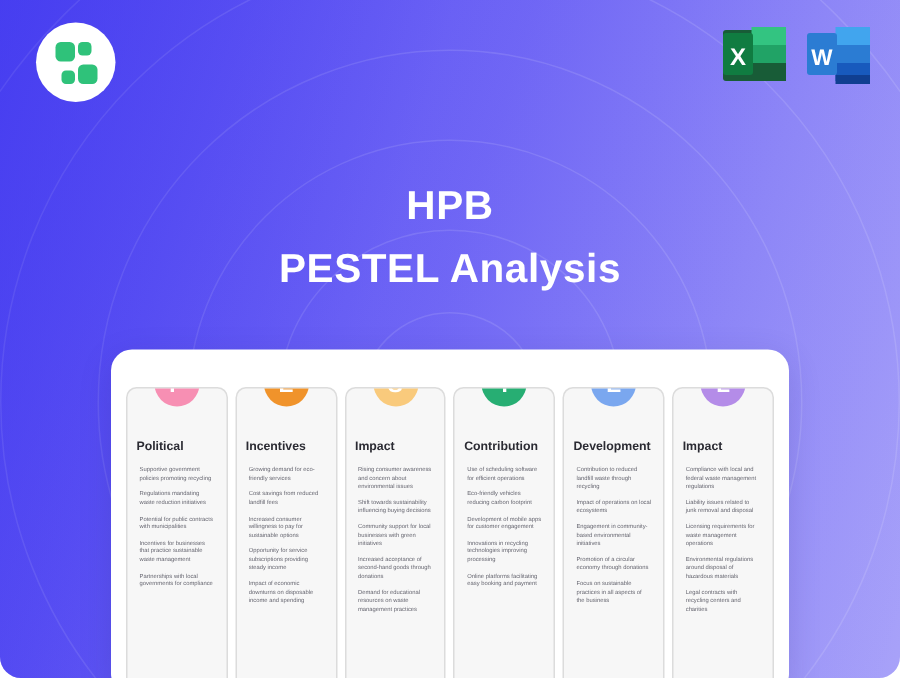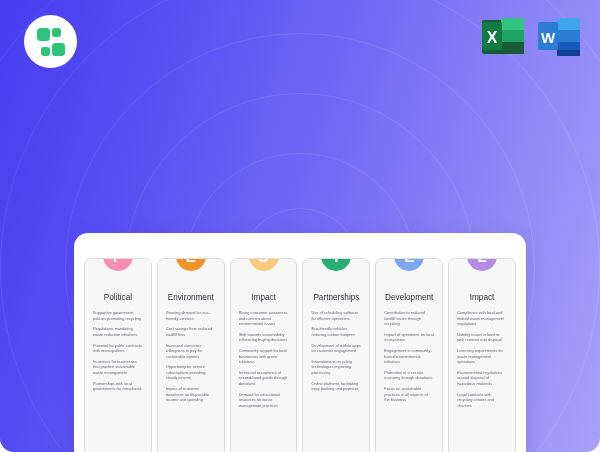--- a/index.html
+++ b/index.html
@@ -164,23 +164,23 @@
     color: #ffffff;
     font-size: 15px;
     font-weight: bold;
     display: flex;
     align-items: center;
     justify-content: center;
     z-index: 3;
   }
 
   .col-title {
-    text-align: center;
+    text-align: left;
     font-size: 8.2px;
-    font-weight: normal;
+    font-weight: bold;
     color: #2b2b33;
     margin-top: 12px;
     margin-bottom: 8px;
     white-space: nowrap;
   }
 
   .points { padding: 0 2px; }
 
   .point {
     font-size: 3.9px;
@@ -229,37 +229,41 @@
     <svg width="46" height="46" viewBox="0 0 46 46">
       <rect x="21" y="4" width="23" height="12" fill="#41a5ee"></rect>
       <rect x="21" y="16" width="23" height="12" fill="#2b7cd3"></rect>
       <rect x="21" y="28" width="23" height="12" fill="#185abd"></rect>
       <rect x="21" y="36" width="23" height="6" fill="#103f91"></rect>
       <rect x="2" y="8" width="20" height="28" rx="2" fill="#2b7cd3"></rect>
       <text x="12" y="29" font-family="'Liberation Sans', sans-serif" font-size="15" font-weight="bold" fill="#ffffff" text-anchor="middle">W</text>
     </svg>
   </div>
 
+  <div class="title-wrap">
+    <div class="title-line1">HPB</div>
+    <div class="title-line2">PESTEL Analysis</div>
+  </div>
 
   <div class="panel">
     <div class="columns" id="columns">
         <div class="col">
           <div class="badge" style="background: rgb(247, 143, 179);">P</div>
           <div class="col-title">Political</div>
           <div class="points">
             <div class="point">Supportive government policies promoting recycling</div>
             <div class="point">Regulations mandating waste reduction initiatives</div>
             <div class="point">Potential for public contracts with municipalities</div>
             <div class="point">Incentives for businesses that practice sustainable waste management</div>
             <div class="point">Partnerships with local governments for compliance</div>
           </div>
         </div>
         <div class="col">
           <div class="badge" style="background: rgb(240, 147, 43);">E</div>
-          <div class="col-title">Environment</div>
+          <div class="col-title">Incentives</div>
           <div class="points">
             <div class="point">Growing demand for eco-friendly services</div>
             <div class="point">Cost savings from reduced landfill fees</div>
             <div class="point">Increased consumer willingness to pay for sustainable options</div>
             <div class="point">Opportunity for service subscriptions providing steady income</div>
             <div class="point">Impact of economic downturns on disposable income and spending</div>
           </div>
         </div>
         <div class="col">
           <div class="badge" style="background: rgb(249, 202, 124);">S</div>
@@ -267,21 +271,21 @@
           <div class="points">
             <div class="point">Rising consumer awareness and concern about environmental issues</div>
             <div class="point">Shift towards sustainability influencing buying decisions</div>
             <div class="point">Community support for local businesses with green initiatives</div>
             <div class="point">Increased acceptance of second-hand goods through donations</div>
             <div class="point">Demand for educational resources on waste management practices</div>
           </div>
         </div>
         <div class="col">
           <div class="badge" style="background: rgb(39, 174, 115);">T</div>
-          <div class="col-title">Partnerships</div>
+          <div class="col-title">Contribution</div>
           <div class="points">
             <div class="point">Use of scheduling software for efficient operations</div>
             <div class="point">Eco-friendly vehicles reducing carbon footprint</div>
             <div class="point">Development of mobile apps for customer engagement</div>
             <div class="point">Innovations in recycling technologies improving processing</div>
             <div class="point">Online platforms facilitating easy booking and payment</div>
           </div>
         </div>
         <div class="col">
           <div class="badge" style="background: rgb(122, 167, 239);">E</div>

